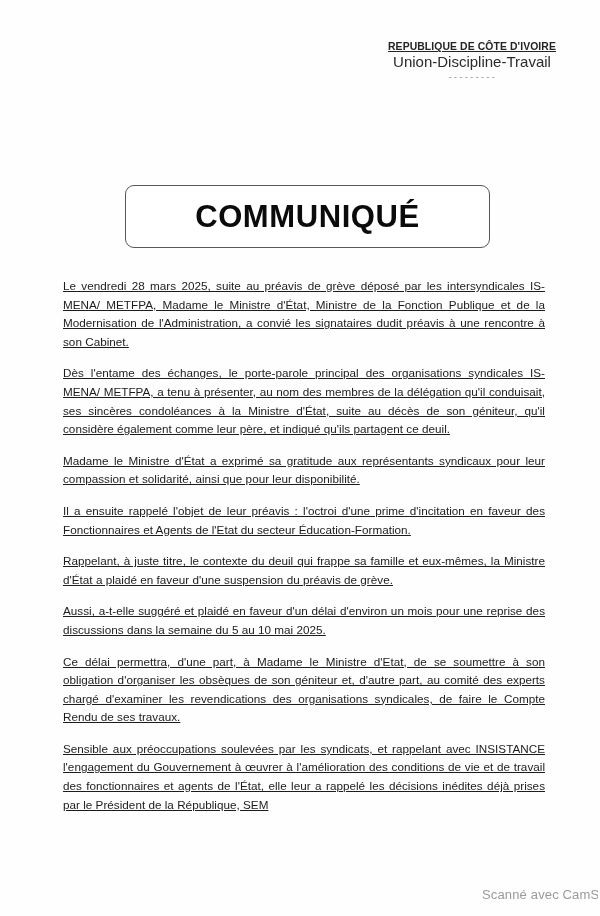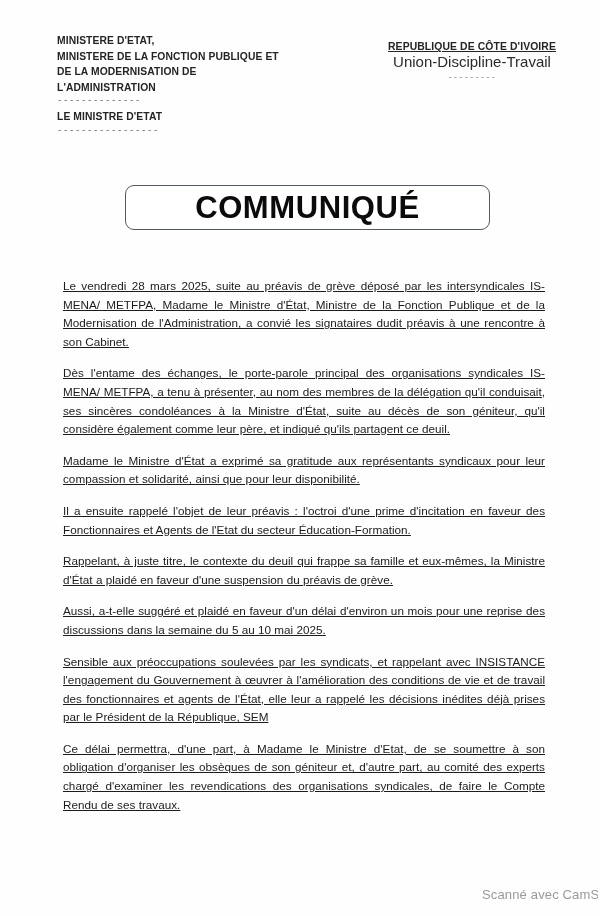--- a/index.html
+++ b/index.html
@@ -93,21 +93,21 @@
     font-size: 8px;
     color: #6a6a6a;
   }
 
   
   .title-box {
     position: absolute;
     left: 125px;
     top: 185px;
     width: 365px;
-    height: 45px;
+    height: 63px;
     box-sizing: border-box;
     border: 1.6px solid #555a5e;
     border-radius: 9px;
     background: #ffffff;
     display: flex;
     align-items: center;
     justify-content: center;
   }
   .title-box .title-text {
     font-size: 31px;
@@ -149,48 +149,39 @@
     text-align: left;
   }
 </style>
 </head>
 <body>
 
 <div class="page">
 
   <div class="header">
 
-    <div class="header-left">
-      <div class="hline">MINISTERE D'ETAT,</div>
-      <div class="hline">MINISTERE DE LA FONCTION PUBLIQUE ET</div>
-      <div class="hline">DE LA MODERNISATION DE</div>
-      <div class="hline">L'ADMINISTRATION</div>
-      <div class="dotline w1">--------------</div>
-      <div class="hline">LE MINISTRE D'ETAT</div>
-      <div class="dotline w2">-----------------</div>
-    </div>
 
     <div class="header-right">
       <div class="rline1">REPUBLIQUE DE CÔTE D'IVOIRE</div>
       <div class="rline2">Union-Discipline-Travail</div>
       <div class="dotline w3">---------</div>
     </div>
 
   </div>
 
   <div class="title-box">
     <span class="title-text">COMMUNIQUÉ</span>
   </div>
 
   <div class="body-text">
     <p>Le vendredi 28 mars 2025, suite au préavis de grève déposé par les intersyndicales IS-MENA/ METFPA, Madame le Ministre d'État, Ministre de la Fonction Publique et de la Modernisation de l'Administration, a convié les signataires dudit préavis à une rencontre à son Cabinet.</p>
     <p>Dès l'entame des échanges, le porte-parole principal des organisations syndicales IS-MENA/ METFPA, a tenu à présenter, au nom des membres de la délégation qu'il conduisait, ses sincères condoléances à la Ministre d'État, suite au décès de son géniteur, qu'il considère également comme leur père, et indiqué qu'ils partagent ce deuil.</p>
     <p>Madame le Ministre d'État a exprimé sa gratitude aux représentants syndicaux pour leur compassion et solidarité, ainsi que pour leur disponibilité.</p>
     <p>Il a ensuite rappelé l'objet de leur préavis : l'octroi d'une prime d'incitation en faveur des Fonctionnaires et Agents de l'Etat du secteur Éducation-Formation.</p>
     <p>Rappelant, à juste titre, le contexte du deuil qui frappe sa famille et eux-mêmes, la Ministre d'État a plaidé en faveur d'une suspension du préavis de grève.</p>
     <p>Aussi, a-t-elle suggéré et plaidé en faveur d'un délai d'environ un mois pour une reprise des discussions dans la semaine du 5 au 10 mai 2025.</p>
+    <p>Ce délai permettra, d'une part, à Madame le Ministre d'Etat, de se soumettre à son obligation d'organiser les obsèques de son géniteur et, d'autre part, au comité des experts chargé d'examiner les revendications des organisations syndicales, de faire le Compte Rendu de ses travaux.</p>
     <p>Sensible aux préoccupations soulevées par les syndicats, et rappelant avec INSISTANCE l'engagement du Gouvernement à œuvrer à l'amélioration des conditions de vie et de travail des fonctionnaires et agents de l'État, elle leur a rappelé les décisions inédites déjà prises par le Président de la République, SEM</p>
-    <p>Ce délai permettra, d'une part, à Madame le Ministre d'Etat, de se soumettre à son obligation d'organiser les obsèques de son géniteur et, d'autre part, au comité des experts chargé d'examiner les revendications des organisations syndicales, de faire le Compte Rendu de ses travaux.</p>
   </div>
 
   <div class="watermark">Scanné avec CamScanner</div>
 
 </div>
 
 </body></html>

